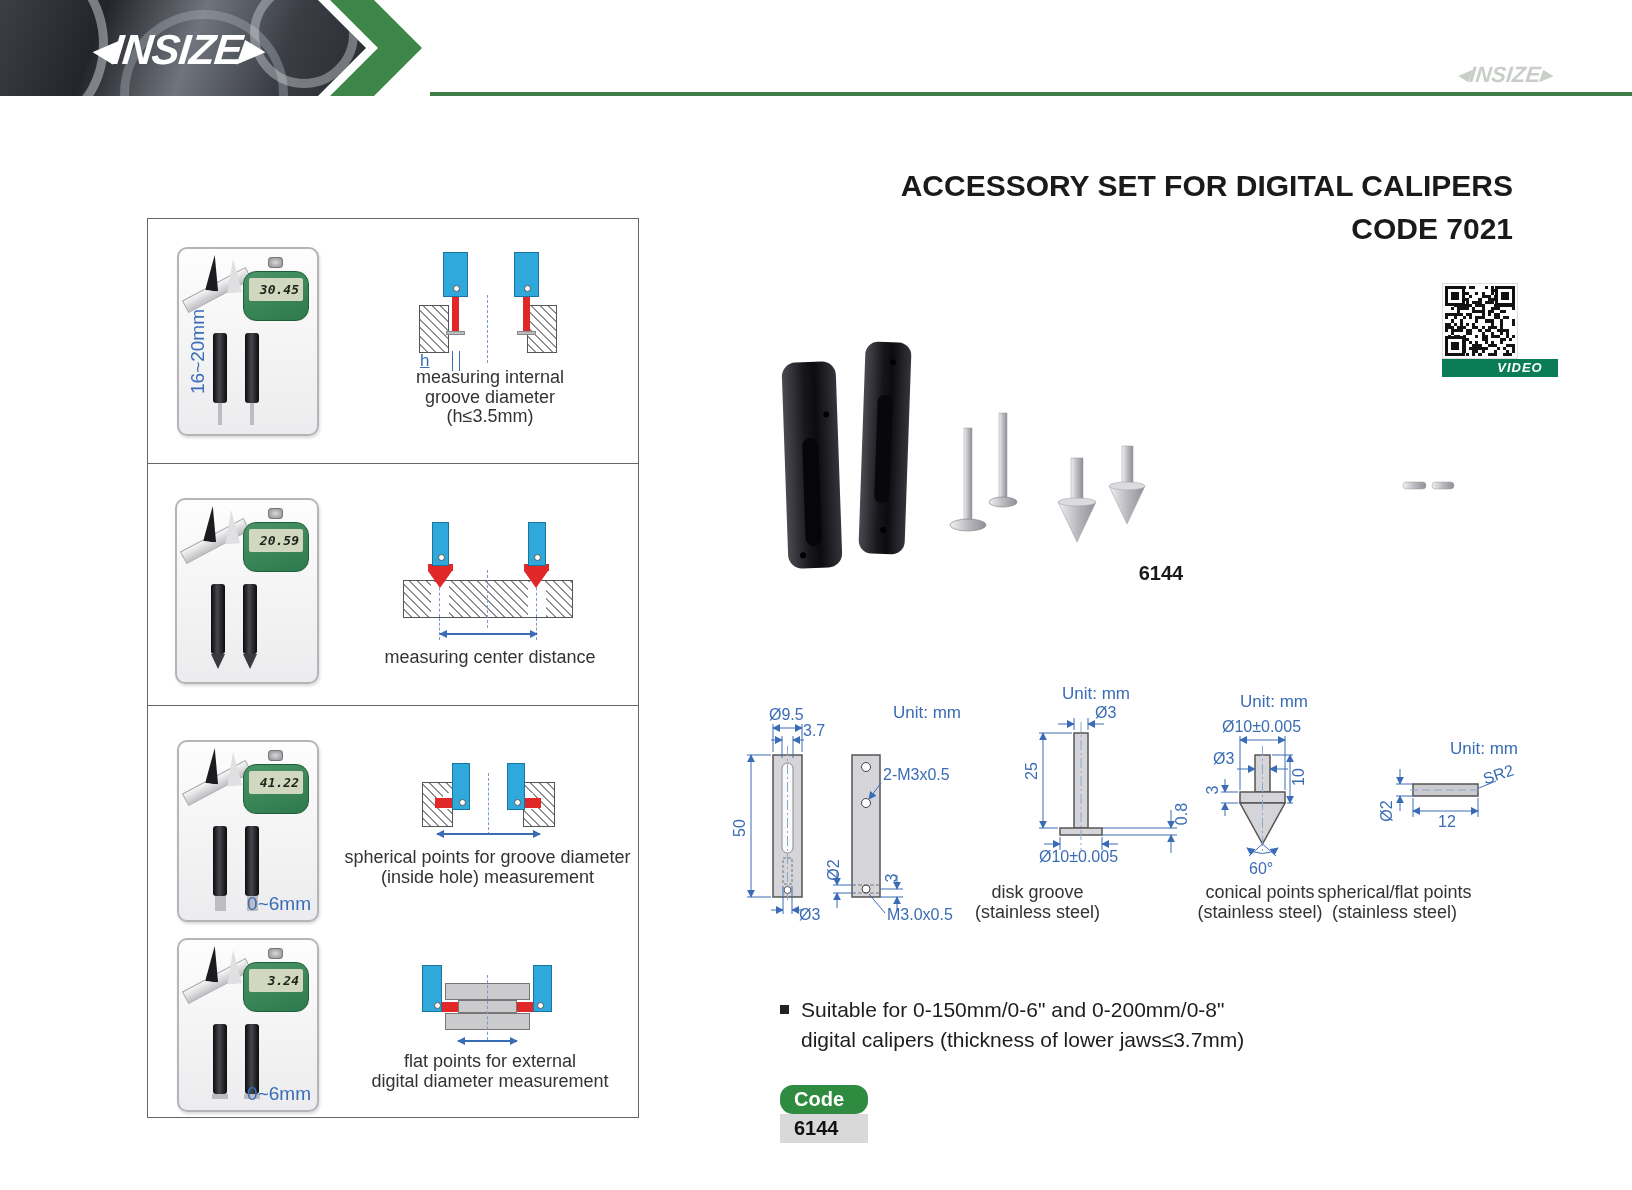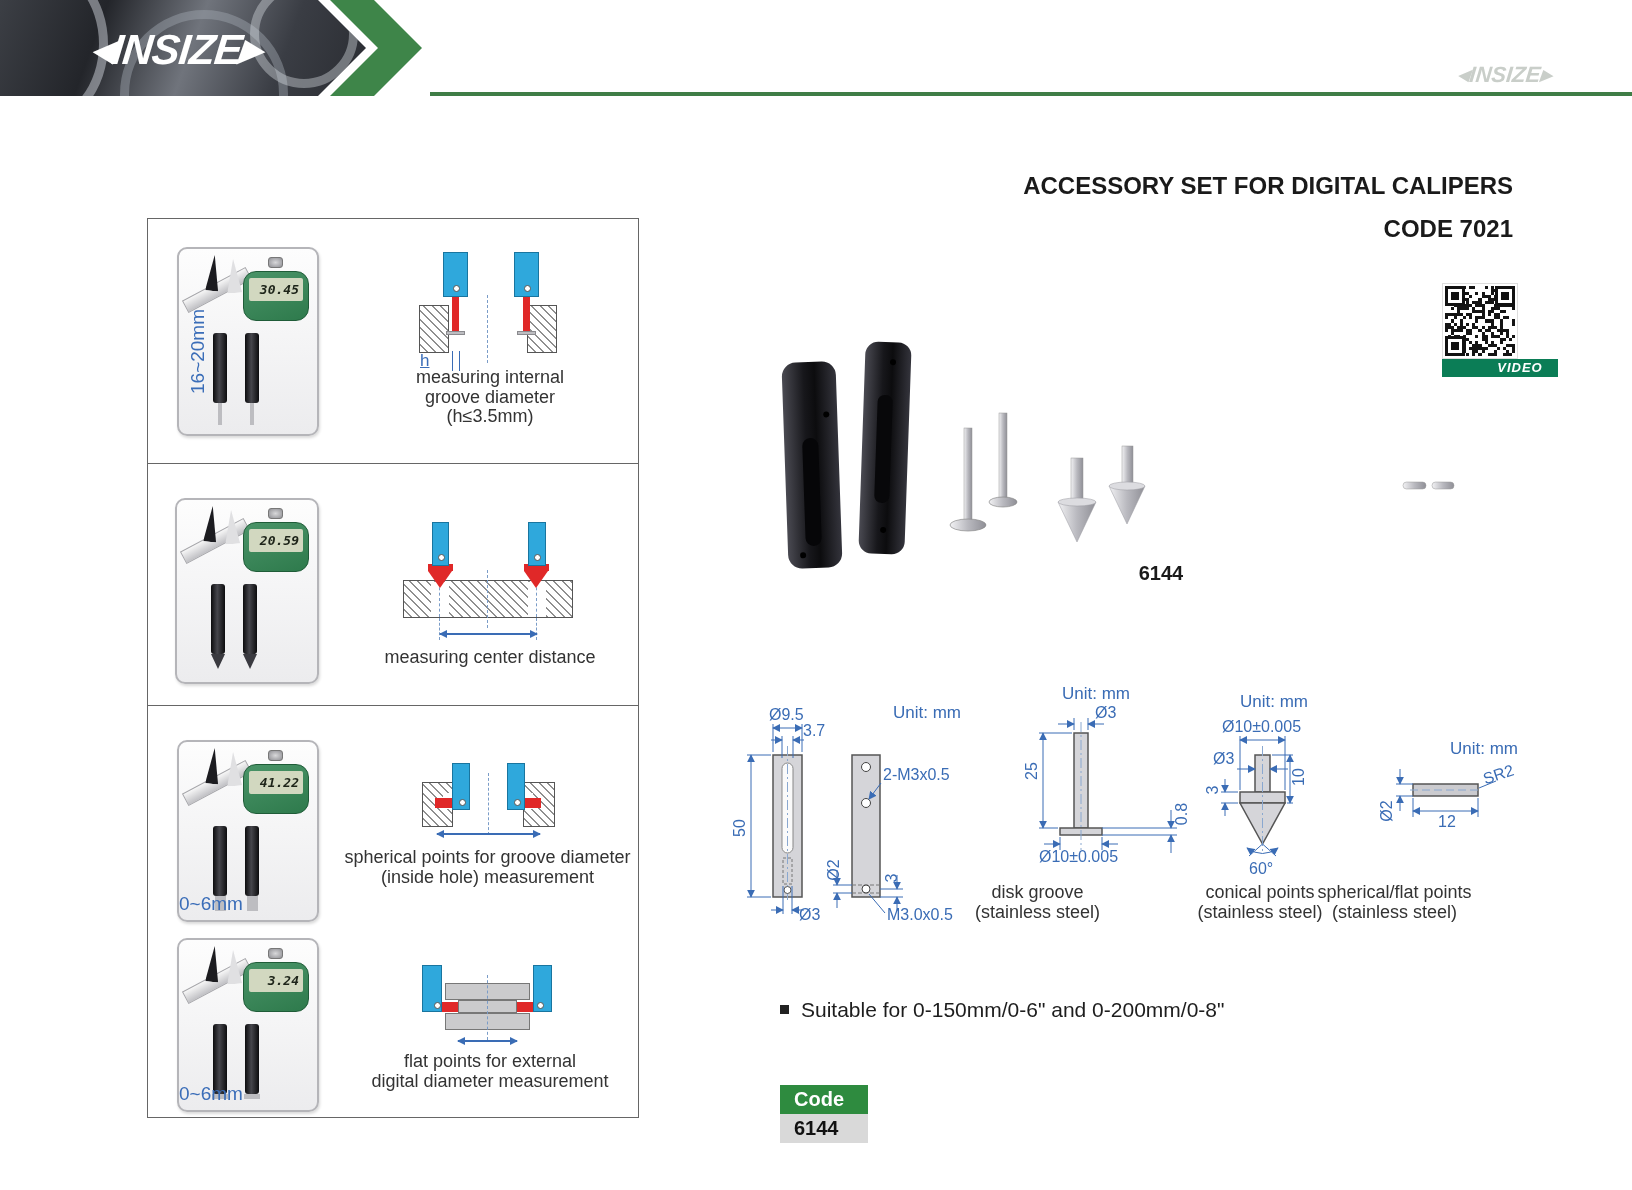--- a/index.html
+++ b/index.html
@@ -21,21 +21,21 @@
   .brand .aR::before{content:"▶";font-size:30px;vertical-align:4px;margin-left:-2px;}
   .hdr-chevron{left:0;top:0;width:440px;height:96px;background:#3e8549;
     clip-path:polygon(330px 0,374px 0,422px 48px,374px 96px,330px 96px,378px 48px);}
   .hdr-rule{left:430px;top:92px;width:1202px;height:4px;background:#3f7d46;}
   .watermark{top:62px;right:80px;color:#c9cec9;font-weight:bold;font-style:italic;font-size:22px;
     transform:skewX(-6deg);white-space:nowrap;}
   .watermark .aL::before{content:"◀";font-size:15px;vertical-align:2px;}
   .watermark .aR::before{content:"▶";font-size:15px;vertical-align:2px;}
 
   
-  .title{top:164px;right:119px;text-align:right;font-weight:bold;font-size:24px;line-height:43px;color:#1a1a1a;}
+  .title{top:164px;right:119px;text-align:right;font-weight:bold;font-size:30px;line-height:43px;color:#1a1a1a;}
 
   
   .panel{left:147px;top:218px;width:492px;height:900px;border:1.5px solid #666;box-sizing:border-box;}
   .divider{left:147px;width:492px;height:0;border-top:1.5px solid #666;}
 
   .photo-card{border:2px solid #b5b5b9;border-radius:10px;background:linear-gradient(#fdfdfd,#ececee);
     box-shadow:1px 2px 3px rgba(0,0,0,.15);overflow:hidden;}
   .cal{position:absolute;left:0;top:0;right:0;bottom:0;}
   .cal-screw{position:absolute;right:34px;top:8px;width:13px;height:9px;border-radius:3px;
     background:radial-gradient(#d8d8da,#8f8f94);border:1px solid #777;}
@@ -54,21 +54,21 @@
     background:linear-gradient(90deg,#0c0c0e,#46464c 45%,#0c0c0e);}
   .r1{left:34px;} .r2{left:66px;}
   .tip-pin{position:absolute;width:4px;height:22px;background:#bdbdc1;top:154px;}
   .tip-cone{position:absolute;width:0;height:0;border-left:7px solid transparent;
     border-right:7px solid transparent;border-top:15px solid #3a3a40;top:154px;}
   .tip-step{position:absolute;width:11px;height:15px;background:#bdbdc1;top:154px;}
   .tip-foot{position:absolute;width:16px;height:5px;background:#bdbdc1;top:154px;}
   .p1{left:39px;} .p2{left:71px;}
   .vert-label{position:absolute;left:8px;top:145px;transform:rotate(-90deg);transform-origin:0 0;
     width:112px;color:#3a6db8;font-size:19px;white-space:nowrap;}
-  .range-bottom{position:absolute;bottom:5px;left:0;right:6px;text-align:left;color:#3a6db8;font-size:19px;}
+  .range-bottom{position:absolute;bottom:5px;left:0;right:6px;text-align:right;color:#3a6db8;font-size:19px;}
 
   
   .jaw{position:absolute;background:#2fa8dc;border:1px solid #19759f;box-sizing:border-box;}
   .jdot{position:absolute;width:5px;height:5px;border-radius:50%;background:#fff;border:1px solid #555;}
   .redpart{position:absolute;background:#e02828;}
   .redtri{position:absolute;width:0;height:0;border-left:12px solid transparent;
     border-right:12px solid transparent;border-top:17px solid #e02828;}
   .hatch{position:absolute;background:repeating-linear-gradient(45deg,#ffffff 0 4.5px,#8f8f8f 4.5px 6px);
     border:1.5px solid #555;box-sizing:border-box;}
   .greyblock{position:absolute;background:#cbcbcd;border:1px solid #777;box-sizing:border-box;}
@@ -96,21 +96,21 @@
   .video-tag{left:1442px;top:359px;width:76px;height:18px;background:#0b7d56;color:#fff;
     font-weight:bold;font-style:italic;font-size:13px;letter-spacing:1px;text-align:center;line-height:18px;padding-left:40px;}
 
   svg text.dim{fill:#3a6cb5;font-family:"Liberation Sans",sans-serif;font-size:16px;}
   .unit-label{position:absolute;color:#3a6cb5;font-size:17px;}
 
   
   .note{left:780px;top:995px;width:490px;font-size:21px;line-height:30px;color:#1d1d1d;padding-left:21px;}
   .note .sq{position:absolute;left:0;top:10px;width:9px;height:9px;background:#222;}
   .code-hdr{left:780px;top:1085px;width:88px;height:29px;background:#2e8b3f;color:#fff;font-weight:bold;
-    font-size:20px;line-height:29px;padding-left:14px;box-sizing:border-box;}
+    font-size:20px;line-height:29px;padding-left:14px;box-sizing:border-box;border-radius:13px;}
   .code-val{left:780px;top:1114px;width:88px;height:29px;background:#d9d9d9;color:#111;font-weight:bold;
     font-size:20px;line-height:29px;padding-left:14px;box-sizing:border-box;}
 </style>
 </head>
 <body>
 
 <div class="page">
 
   <div class="abs hdr-photo">
     <div class="gear g1"></div>
@@ -1049,17 +1049,18 @@
     <div>(stainless steel)</div>
   </div>
   <div class="caption" style="left:1292px;top:883px;width:205px">
     <div>spherical/flat points</div>
     <div>(stainless steel)</div>
   </div>
 
   <div class="abs note">
     <span class="sq"></span>
     <div>Suitable for 0-150mm/0-6" and 0-200mm/0-8"</div>
+    <div>digital calipers (thickness of lower jaws≤3.7mm)</div>
   </div>
   <div class="abs code-hdr">Code</div>
   <div class="abs code-val">6144</div>
 
 </div>
 
 </body></html>

